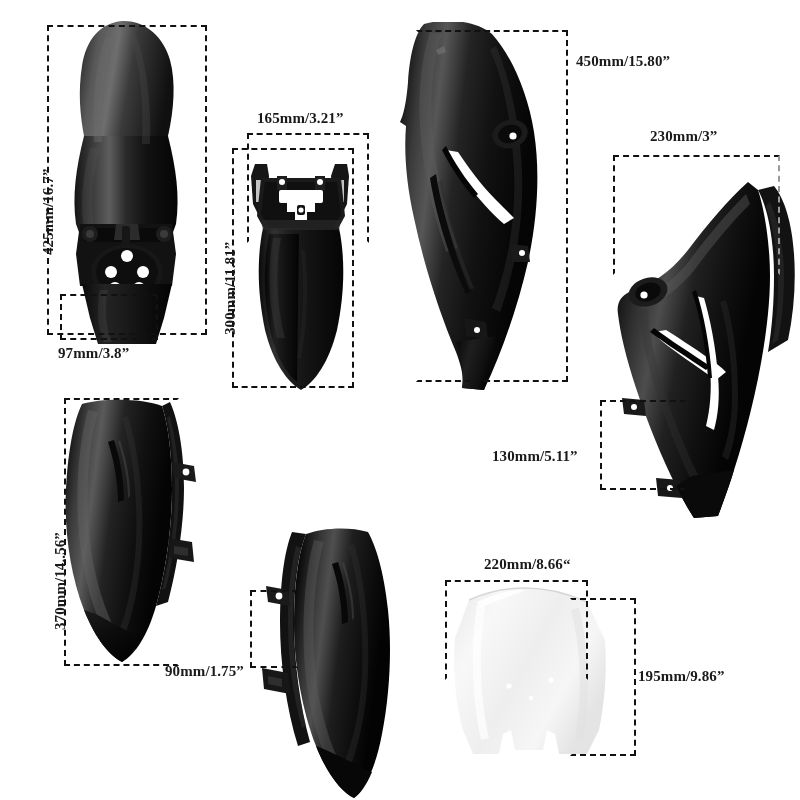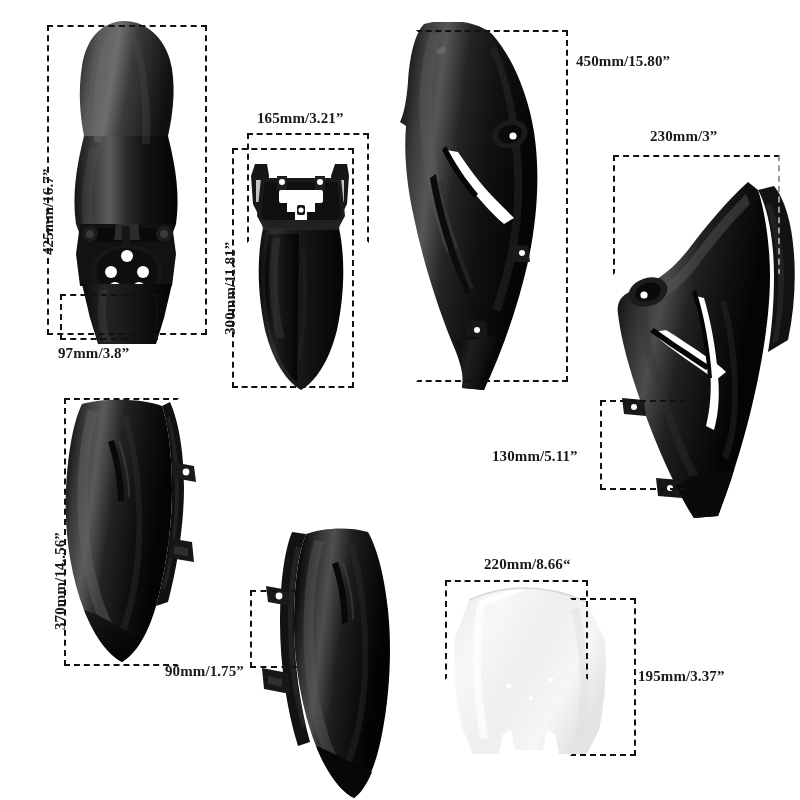--- a/index.html
+++ b/index.html
@@ -392,15 +392,15 @@
       <circle cx="84" cy="120" r="2.2" fill="#ffffff"></circle>
 
       <path d="M22 22 C40 14 58 10 78 10 C100 10 120 15 140 24" fill="none" stroke="#d6d6d6" stroke-width="1.4"></path>
     </svg>
   </div>
 
   <div class="dbox" style="left:445px; top:580px; width:143px; height:100px; border-bottom-color:transparent;"></div>
   <div class="dlabel" style="left:476px; top:556px;margin-left:8px;">220mm/8.66“</div>
 
   <div class="dbox" style="left:570px; top:598px; width:66px; height:158px; border-left-color:transparent;"></div>
-  <div class="dlabel" style="left:638px; top:668px;">195mm/3.37”</div>
+  <div class="dlabel" style="left:638px; top:668px;">195mm/9.86”</div>
 
 </div>
 
 </body></html>

